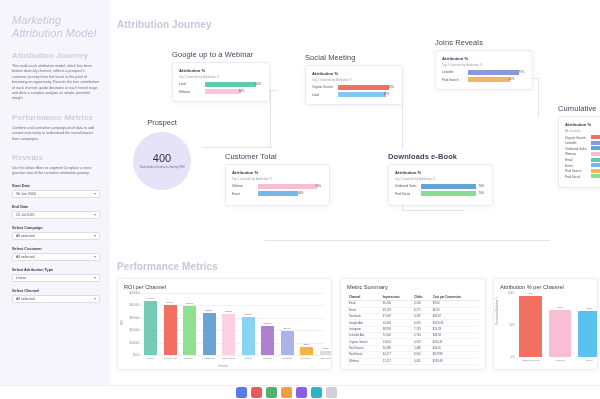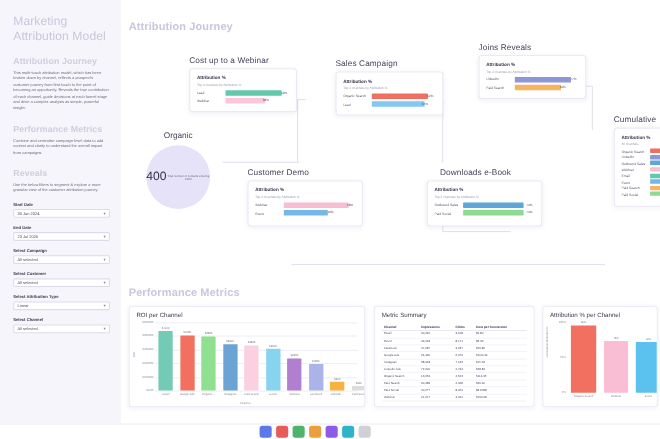--- a/index.html
+++ b/index.html
@@ -17,20 +17,21 @@
     position: absolute; left: 0; top: 0;
     width: 110px; height: 385px;
     background: #f6f5fb;
     padding: 14px 10px 0 12px;
     overflow: hidden;
   }
   .side-title {
     font-size: 11px; line-height: 13px;
     color: #c9c6dd; font-weight: 400;
     letter-spacing: .1px;
+    font-style: italic;
   }
   .side-h2 {
     font-size: 8px; color: #cfcde0; font-weight: 700;
     margin-top: 11px; letter-spacing: .1px;
   }
   .side-p {
     font-size: 3.6px; line-height: 5.4px; color: #6b6b7d;
     margin-top: 4px;
   }
   .fld-label {
@@ -87,21 +88,21 @@
   .bval {
     position: absolute; right: 2px; top: 0; height: 5px;
     line-height: 5px; font-size: 2.8px; color: #4a4a5c;
   }
 
   
   #prospect-wrap { position: absolute; left: 12px; top: 118px; width: 80px; }
   #prospect-label { font-size: 7.5px; color: #44445a; text-align: center; }
   #prospect-circle {
     margin: 5px auto 0; width: 58px; height: 58px; border-radius: 50%;
-    background: #e6e2f7; display: flex; flex-direction: row;
+    background: #e6e2f7; display: flex; flex-direction: column;
     align-items: center; justify-content: center;
   }
   #prospect-num { font-size: 11px; color: #2f2f44; font-weight: 400; }
   #prospect-cap { font-size: 2.6px; color: #6f6f86; text-align: center; margin-top: 2px; line-height: 3.4px; width: 48px; }
 
   
   .conn { position: absolute; border-color: #e3e0ef; border-style: solid; border-width: 0; }
 
   
   .pcard {
@@ -207,41 +208,41 @@
   <div class="conn" style="left:160px; top:90px; width:.5px; height:58px; border-left-width:.5px;"></div>
   <div class="conn" style="left:160px; top:90px; width:8px; border-top-width:.5px;"></div>
   <div class="conn" style="left:255px; top:90px; width:38px; border-top-width:.5px;"></div>
   <div class="conn" style="left:292px; top:90px; width:.5px; height:58px; border-left-width:.5px;"></div>
   <div class="conn" style="left:292px; top:178px; width:.5px; height:32px; border-left-width:.5px;"></div>
   <div class="conn" style="left:292px; top:210px; width:62px; border-top-width:.5px;"></div>
   <div class="conn" style="left:155px; top:240px; width:285px; border-top-width:.5px;"></div>
   <div class="conn" style="left:398px; top:78px; width:30px; border-top-width:.5px;"></div>
   <div class="conn" style="left:428px; top:78px; width:.5px; height:40px; border-left-width:.5px;"></div>
 
-  <div class="jstage" style="left:62px; top:50px;">Cost up to a Webinar</div>
+  <div class="jstage" style="left:62px; top:50px;">Google up to a Webinar</div>
   <div class="jcard" style="left:62px; top:62px; width:98px; height:40px;">
     <div class="jc-h">Attribution %</div>
     <div class="jc-sub">Top 2 channels by Attribution %</div>
     <div class="brow">
       <div class="bl">Lead</div>
       <div class="btrack">
         <div class="bfill" style="width:88%; background:#62c9ac;"></div>
         <div class="bval">62%</div>
       </div>
     </div>
     <div class="brow">
       <div class="bl">Webinar</div>
       <div class="btrack">
         <div class="bfill" style="width:62%; background:#f9c7d8;"></div>
         <div class="bval" style="right:32%;">38%</div>
       </div>
     </div>
   </div>
 
-  <div class="jstage" style="left:195px; top:53px;">Sales Campaign</div>
+  <div class="jstage" style="left:195px; top:53px;">Social Meeting</div>
   <div class="jcard" style="left:195px; top:65px; width:98px; height:40px;">
     <div class="jc-h">Attribution %</div>
     <div class="jc-sub">Top 2 channels by Attribution %</div>
     <div class="brow">
       <div class="bl">Organic Search</div>
       <div class="btrack">
         <div class="bfill" style="width:88%; background:#f0705f;"></div>
         <div class="bval">62%</div>
       </div>
     </div>
@@ -268,48 +269,48 @@
     <div class="brow">
       <div class="bl">Paid Search</div>
       <div class="btrack">
         <div class="bfill" style="width:72%; background:#f5b45f;"></div>
         <div class="bval" style="right:20%;">56%</div>
       </div>
     </div>
   </div>
 
   <div id="prospect-wrap">
-    <div id="prospect-label">Organic</div>
+    <div id="prospect-label">Prospect</div>
     <div id="prospect-circle">
       <div id="prospect-num">400</div>
       <div id="prospect-cap">Total number of contacts entering CRM</div>
     </div>
   </div>
 
-  <div class="jstage" style="left:115px; top:152px;">Customer Demo</div>
+  <div class="jstage" style="left:115px; top:152px;">Customer Total</div>
   <div class="jcard" style="left:115px; top:164px; width:105px; height:42px;">
     <div class="jc-h">Attribution %</div>
     <div class="jc-sub">Top 2 channels by Attribution %</div>
     <div class="brow">
       <div class="bl">Webinar</div>
       <div class="btrack">
         <div class="bfill" style="width:90%; background:#f7bdd2;"></div>
         <div class="bval">58%</div>
       </div>
     </div>
     <div class="brow">
       <div class="bl">Event</div>
       <div class="btrack">
         <div class="bfill" style="width:62%; background:#74b7e8;"></div>
         <div class="bval" style="right:30%;">46%</div>
       </div>
     </div>
   </div>
 
-  <div class="jstage" style="left:290px; top:152px;">Downloads e-Book</div>
+  <div class="jstage" style="left:278px; top:152px;font-weight:bold;">Downloads e-Book</div>
   <div class="jcard" style="left:278px; top:164px; width:105px; height:42px;">
     <div class="jc-h">Attribution %</div>
     <div class="jc-sub">Top 2 channels by Attribution %</div>
     <div class="brow">
       <div class="bl">Outbound Sales</div>
       <div class="btrack">
         <div class="bfill" style="width:85%; background:#5ea5d8;"></div>
         <div class="bval">74%</div>
       </div>
     </div>

